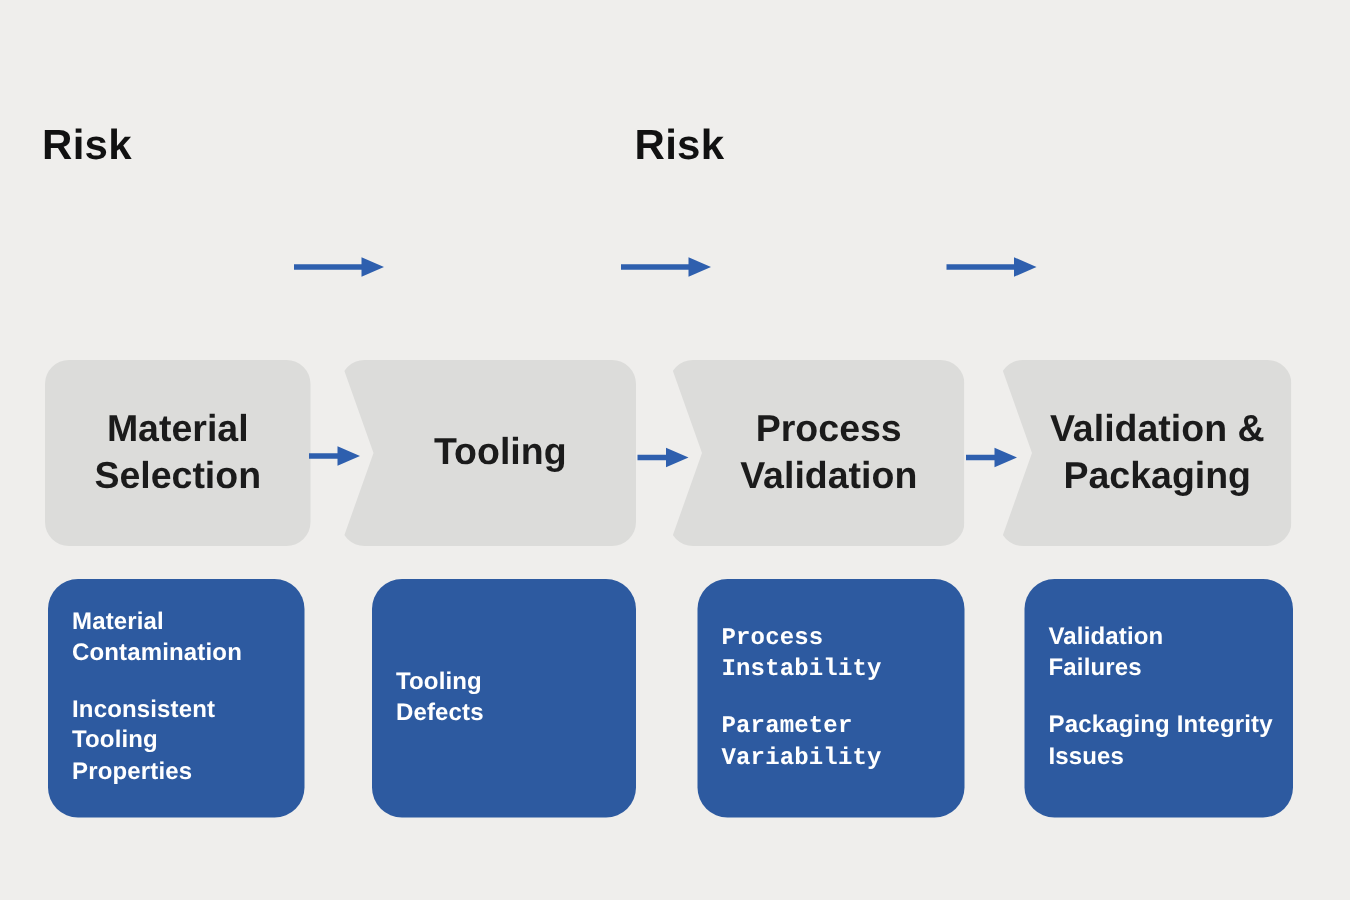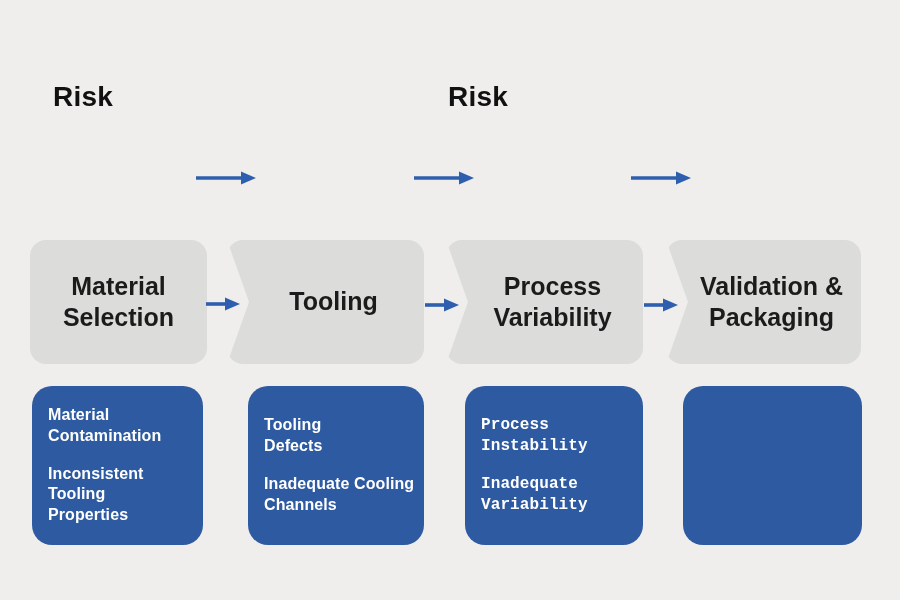--- a/index.html
+++ b/index.html
@@ -8,21 +8,21 @@
     --c-risk_text:#ffffff; --c-label_text:#111111;
   }
   html,body{margin:0;padding:0;}
   body{font-family:"Liberation Sans",sans-serif;background:#fff;}
   .canvas{
     position:relative;width:900px;height:600px;overflow:hidden;
     background:var(--c-background);
   }
   .risk-label{
     position:absolute;top:81px;font-size:28px;font-weight:700;
-    color:var(--c-label_text);letter-spacing:.2px;margin-left:25px;
+    color:var(--c-label_text);letter-spacing:.2px;
   }
   .risk-label.first{left:28px;}
   .risk-label.second{left:423px;}
 
   .icon-wrap{position:absolute;top:132px;color:var(--c-icon);}
   .icon-wrap svg{display:block;}
   .icon-1{left:87px;}
   .icon-2{left:297px;}
   .icon-3{left:517px;}
   .icon-4{left:734px;top:139px;}
@@ -154,21 +154,21 @@
       </svg>
   </div>
 
   <div class="stage-box stage-1">
     <span>Material Selection</span>
   </div>
   <div class="stage-box stage-2 notched">
     <span>Tooling</span>
   </div>
   <div class="stage-box stage-3 notched">
-    <span>Process Variability</span>
+    <span>Process Validation</span>
   </div>
   <div class="stage-box stage-4 notched">
     <span>Validation &amp; Packaging</span>
   </div>
 
   <div class="flow-arrow arrow-stage-1">
     <svg width="36" height="16" viewBox="0 0 36 16">
         <line x1="1" y1="8" x2="23" y2="8" stroke="currentColor" stroke-width="3.6"></line>
         <path d="M20 1.5 L35 8 L20 14.5 Z" fill="currentColor"></path>
       </svg>
@@ -189,23 +189,25 @@
   <div class="risk-box riskbox-1">
     <p>Material
 Contamination</p>
     <p>Inconsistent
 Tooling
 Properties</p>
   </div>
   <div class="risk-box riskbox-2">
     <p>Tooling
 Defects</p>
-    <p>Inadequate Cooling
-Channels</p>
   </div>
   <div class="risk-box riskbox-3">
     <p>Process Instability</p>
-    <p>Inadequate Variability</p>
+    <p>Parameter Variability</p>
   </div>
   <div class="risk-box riskbox-4">
+    <p>Validation
+Failures</p>
+    <p>Packaging Integrity
+Issues</p>
   </div>
 
 </div>
 
 </body></html>

